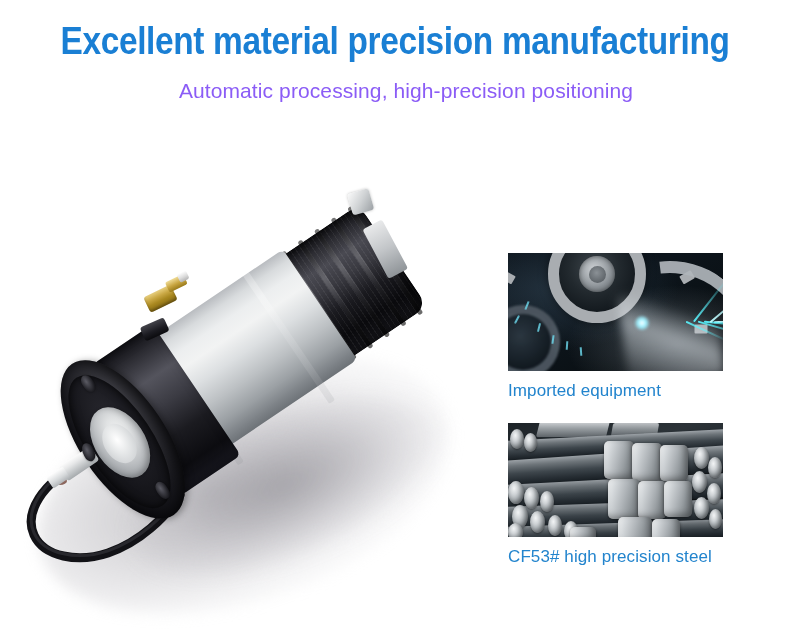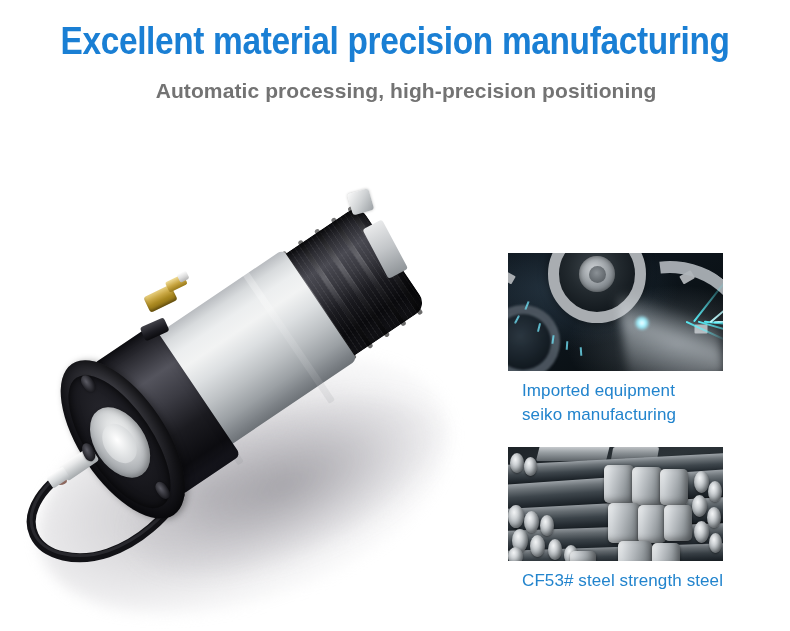--- a/index.html
+++ b/index.html
@@ -39,22 +39,22 @@
     letter-spacing: -0.4px;
     transform: scaleX(0.88);
     transform-origin: center center;
     white-space: nowrap;
   }
   .subtitle {
     margin: 0;
     padding-top: 12px;
     font-size: 21px;
     line-height: 33px;
-    font-weight: bold;
-    color: #737373;
+    font-weight: normal;
+    color: #8b5cf6;
     letter-spacing: 0.1px;
     padding-left: 22px;
   }
   .subtitle .sub-line {
     display: block;
   }
 
   
   .product-photo {
     position: absolute;
@@ -356,21 +356,20 @@
     background: #0b1016;
   }
   .media-frame.steel { height: 114px; background: #3d4348; }
   .caption {
     font-size: 17px;
     line-height: 24px;
     color: #2284cd;
     padding-top: 8px;
     letter-spacing: 0.1px;
     white-space: nowrap;
-    margin-left: 14px;
   }
   .caption .cap-line { display: block; }
   .card-gap { height: 20px; }
 
   
   .gear-scene { position: absolute; inset: 0; }
   .gear-bg {
     position: absolute; inset: 0;
     background:
       radial-gradient(ellipse at 78% 78%, rgba(190,200,210,0.30) 0%, rgba(0,0,0,0) 46%),
@@ -604,21 +603,20 @@
           <div class="chip" style="left:18px;  top:48px;  transform:rotate(22deg)"></div>
           <div class="chip" style="left:30px;  top:70px;  transform:rotate(14deg)"></div>
           <div class="chip" style="left:44px;  top:82px;  transform:rotate(8deg)"></div>
           <div class="chip" style="left:58px;  top:88px;  transform:rotate(4deg)"></div>
           <div class="chip" style="left:8px;   top:62px;  transform:rotate(28deg)"></div>
           <div class="chip" style="left:72px;  top:94px;  transform:rotate(-4deg)"></div>
         </div>
       </div>
       <div class="caption">
         <span class="cap-line">Imported equipment</span>
-        <span class="cap-line">seiko manufacturing</span>
       </div>
     </div>
 
     <div class="card-gap"></div>
 
     <div class="media-card">
       <div class="media-frame steel">
         <div class="steel-scene">
 
           <div class="bar-tube" style="left:30px; top:-2px; width:70px; height:16px; transform:skewX(-14deg)"></div>
@@ -653,18 +651,18 @@
           <div class="bar-round" style="left:32px; top:68px; width:14px; height:21px;"></div>
           <div class="bar-round" style="left:4px;  top:82px; width:16px; height:23px;"></div>
           <div class="bar-round" style="left:22px; top:88px; width:15px; height:22px;"></div>
           <div class="bar-round" style="left:40px; top:92px; width:14px; height:21px;"></div>
           <div class="bar-round" style="left:0px;  top:100px; width:15px; height:18px;"></div>
           <div class="bar-round" style="left:56px; top:98px; width:14px; height:20px;"></div>
           <div class="bar-sq" style="left:62px; top:104px; width:26px; height:14px;"></div>
         </div>
       </div>
       <div class="caption">
-        <span class="cap-line">CF53# steel strength steel</span>
+        <span class="cap-line">CF53# high precision steel</span>
       </div>
     </div>
 
   </div>
 </div>
 
 </body></html>

